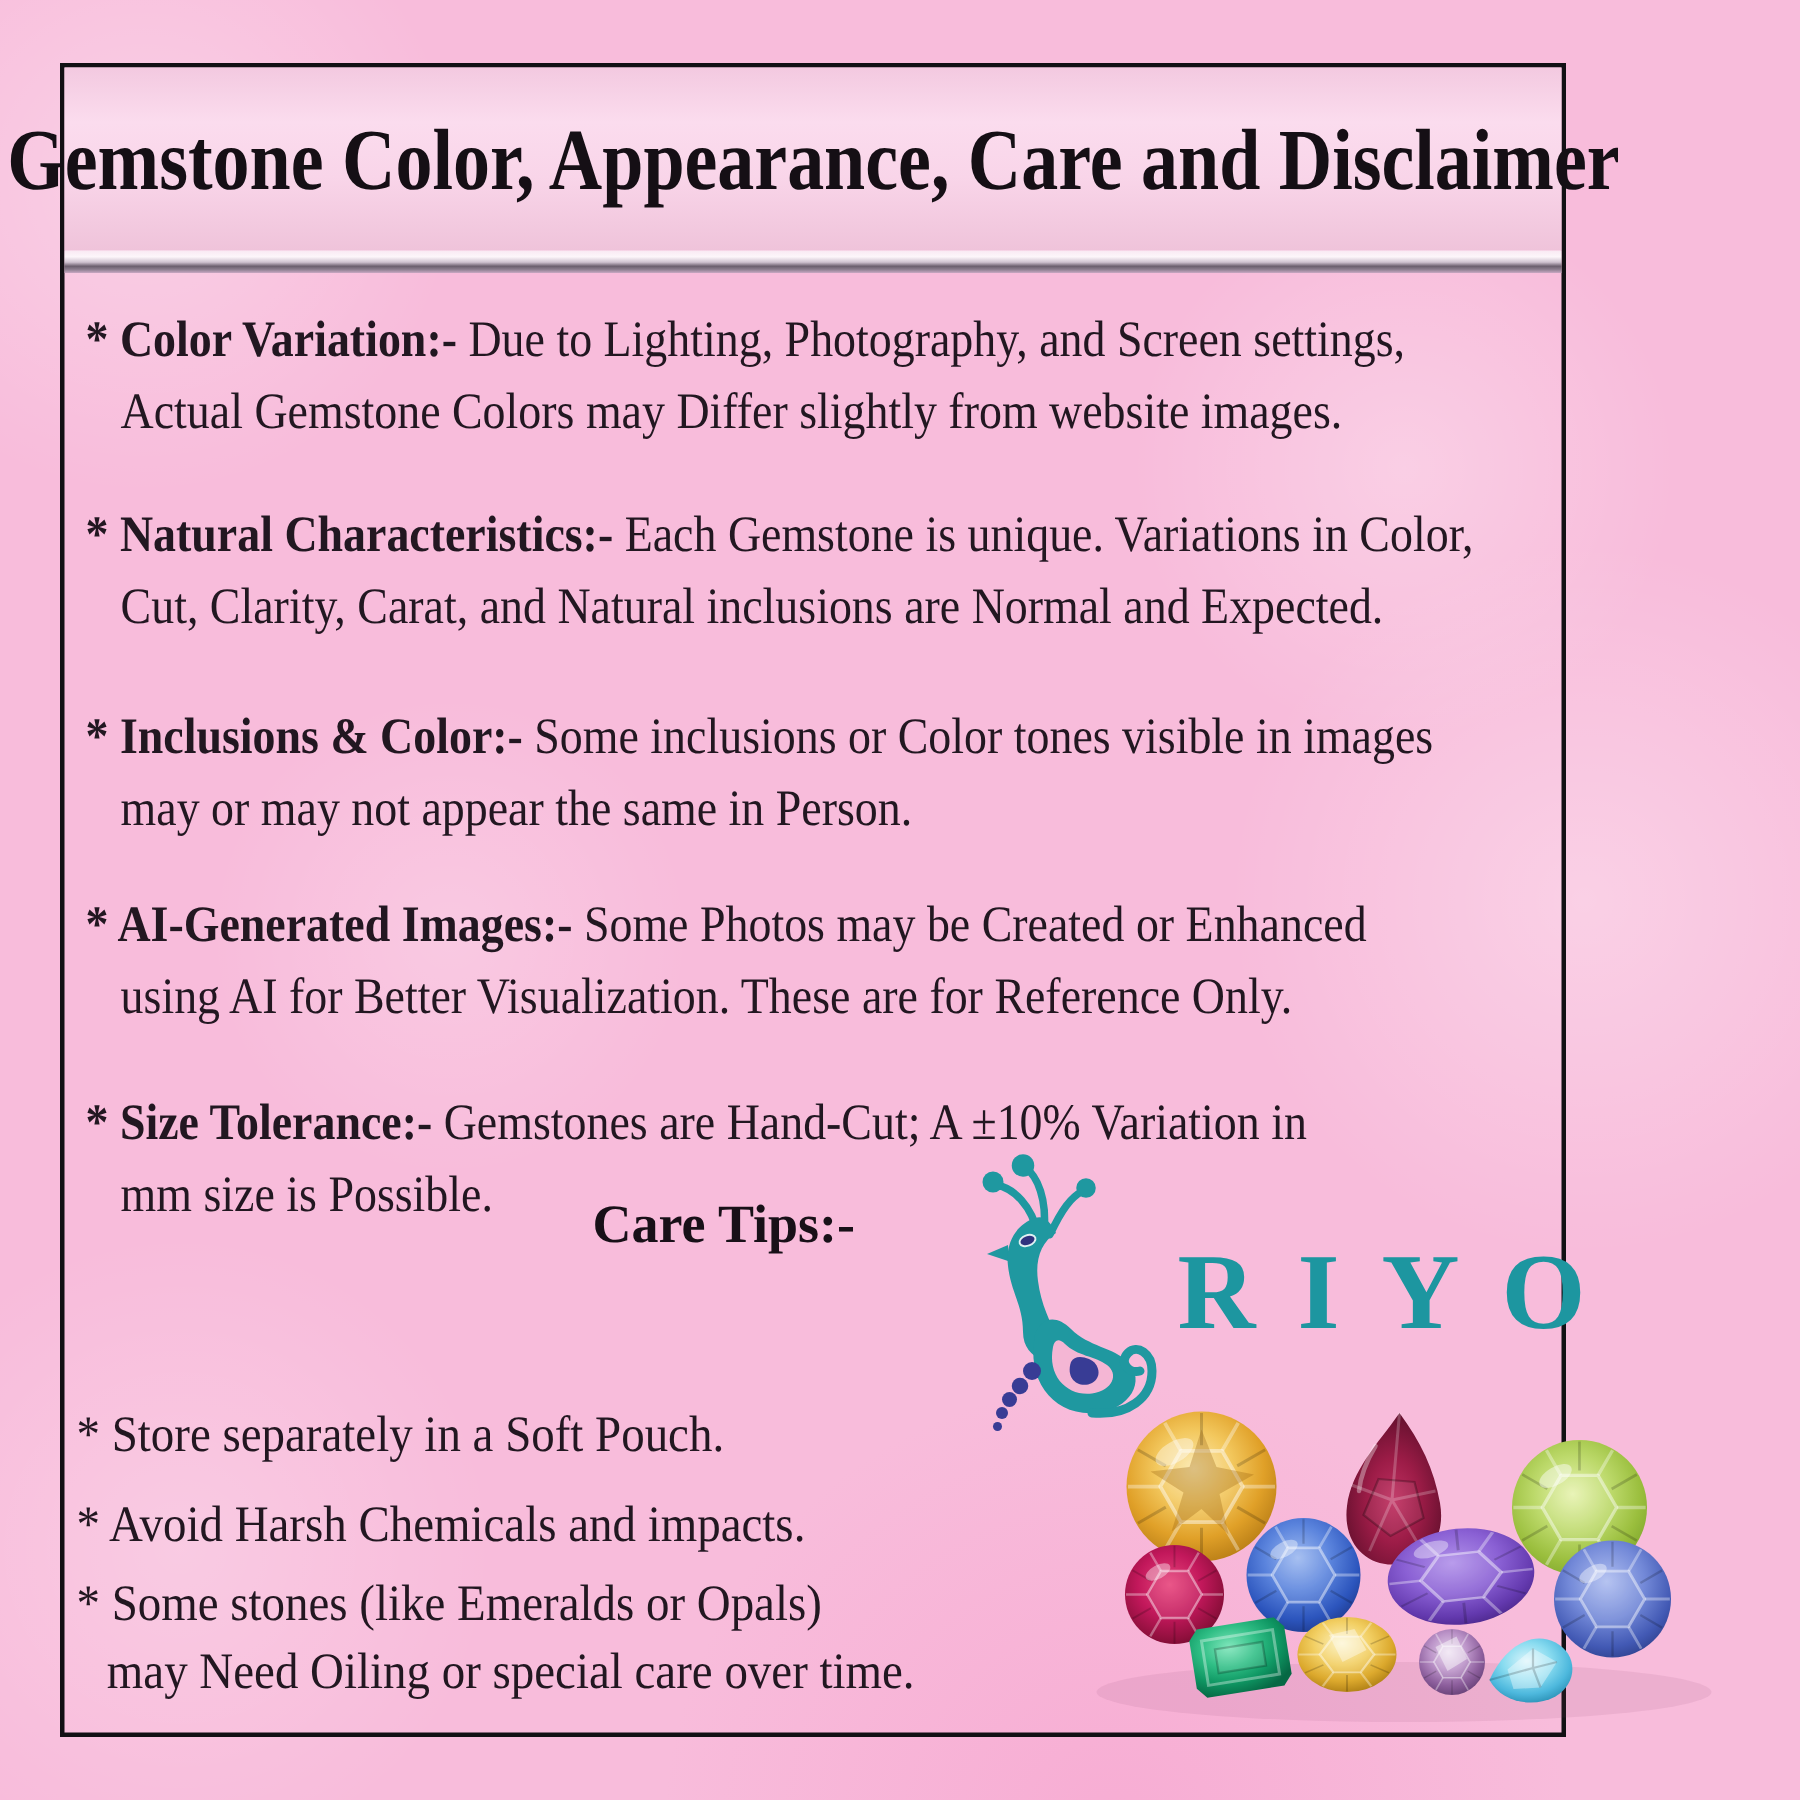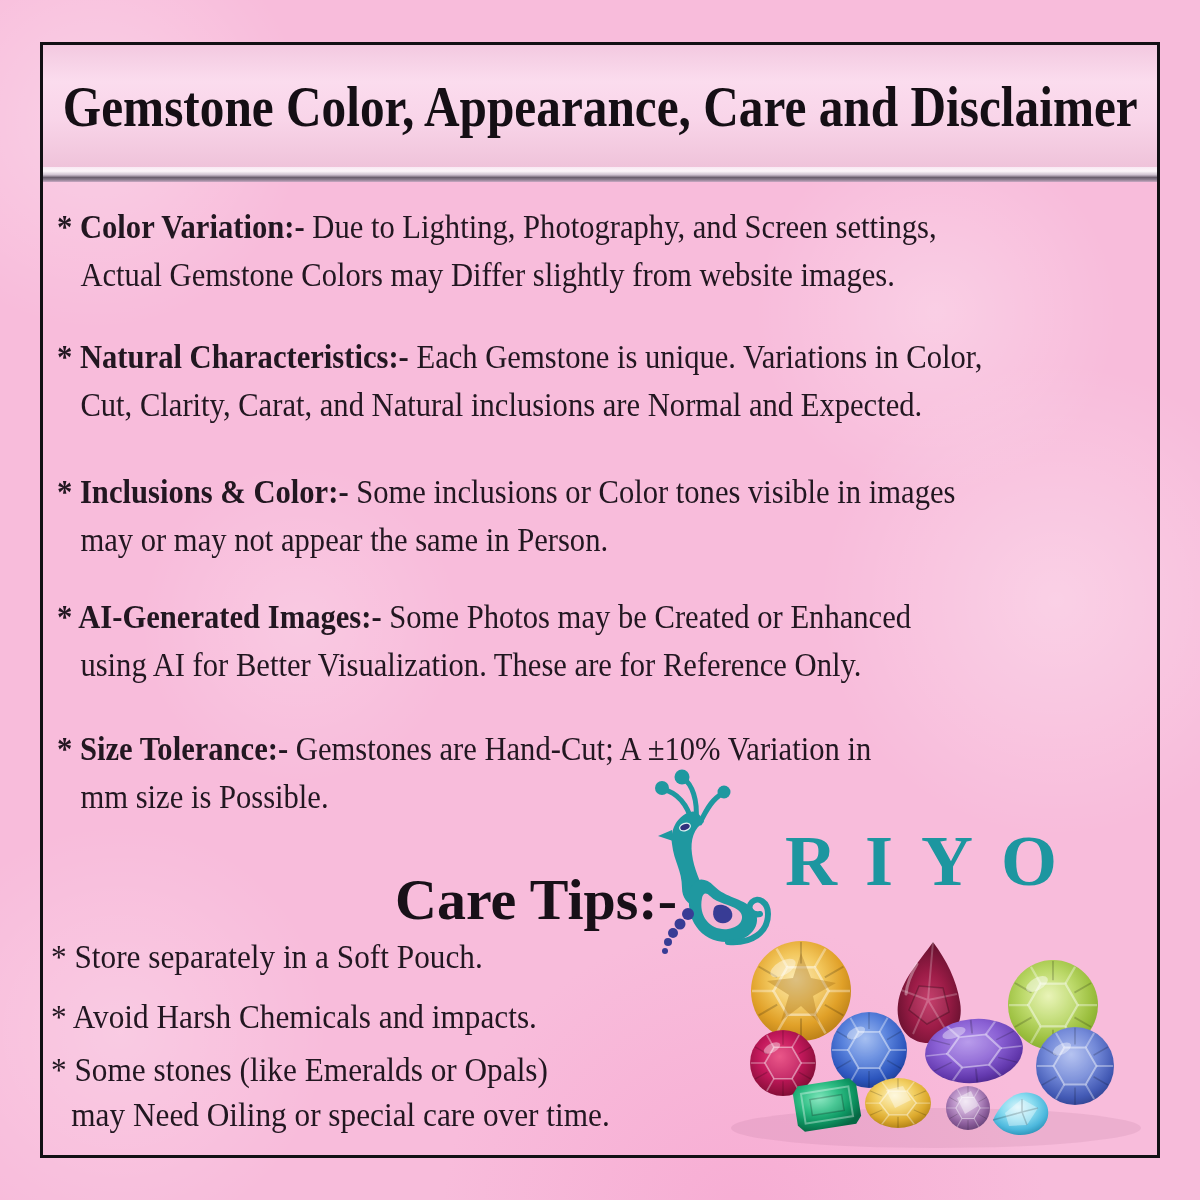--- a/index.html
+++ b/index.html
@@ -7,42 +7,42 @@
        font-family:"Liberation Serif","DejaVu Serif",serif;}
   .page{position:relative;width:1200px;height:1200px;
     background:
       radial-gradient(circle 300px at 8% 10%,  rgba(255,255,255,.30), rgba(255,255,255,0) 70%),
       radial-gradient(circle 260px at 78% 26%, rgba(255,255,255,.28), rgba(255,255,255,0) 70%),
       radial-gradient(circle 330px at 88% 50%, rgba(255,255,255,.30), rgba(255,255,255,0) 72%),
       radial-gradient(circle 230px at 25% 52%, rgba(255,255,255,.20), rgba(255,255,255,0) 70%),
       radial-gradient(circle 300px at 10% 86%, rgba(255,255,255,.22), rgba(255,255,255,0) 70%),
       radial-gradient(circle 420px at 62% 102%,rgba(246,160,205,.55), rgba(246,160,205,0) 72%),
       #f8bcdb;}
-  .frame{position:absolute;left:40px;top:42px;width:1120px;height:1116px;
+  .frame{position:absolute;left:40px;top:42px;width:1004px;height:1116px;
     border:3px solid #121014;box-sizing:border-box;}
   
   .header{position:absolute;left:0;top:0;width:100%;height:122px;
     display:flex;align-items:center;justify-content:center;
     background:linear-gradient(180deg,#f3c9e0 0%,#fbdcee 30%,#f9d5e9 60%,#efc3da 100%);}
   .title{margin:0;font-size:58px;font-weight:bold;color:#150f15;white-space:nowrap;
     transform:scaleX(.85);transform-origin:50% 50%;letter-spacing:0px;}
   .header-divider{position:absolute;left:0;top:122px;width:100%;height:15px;
     background:linear-gradient(180deg,#f9e9f3 0%,#fdf6fa 28%,#cfc2d0 52%,#6b5f6e 70%,#8b7d8e 84%,#c9a8c3 100%);}
   
   .d-item{position:absolute;left:14px;font-size:34px;line-height:48px;color:#221721;
     white-space:pre;transform:scaleX(.90);transform-origin:0 0;
     padding-left:26px;text-indent:-26px;}
   .d-item .lbl{font-weight:bold;}
   .d-item:nth-of-type(1){top:158px;}
   .d-item:nth-of-type(2){top:288px;}
   .d-item:nth-of-type(3){top:423px;}
   .d-item:nth-of-type(4){top:548px;}
   .d-item:nth-of-type(5){top:680px;}
   
-  .care-heading{position:absolute;left:352px;top:821px;font-size:58px;font-weight:bold;
+  .care-heading{position:absolute;left:352px;top:750px;font-size:36px;font-weight:bold;
     color:#181018;white-space:nowrap;}
   .care-item{position:absolute;left:8px;font-size:34px;line-height:45px;color:#221721;
     white-space:pre;transform:scaleX(.92);transform-origin:0 0;
     padding-left:22px;text-indent:-22px;}
   .care-item:nth-of-type(1){top:889px;}
   .care-item:nth-of-type(2){top:949px;}
   .care-item:nth-of-type(3){top:1002px;}
   
   .peacock{position:absolute;left:585px;top:723px;width:155px;height:195px;}
   .brand{position:absolute;left:742px;top:771px;font-size:72px;line-height:90px;

